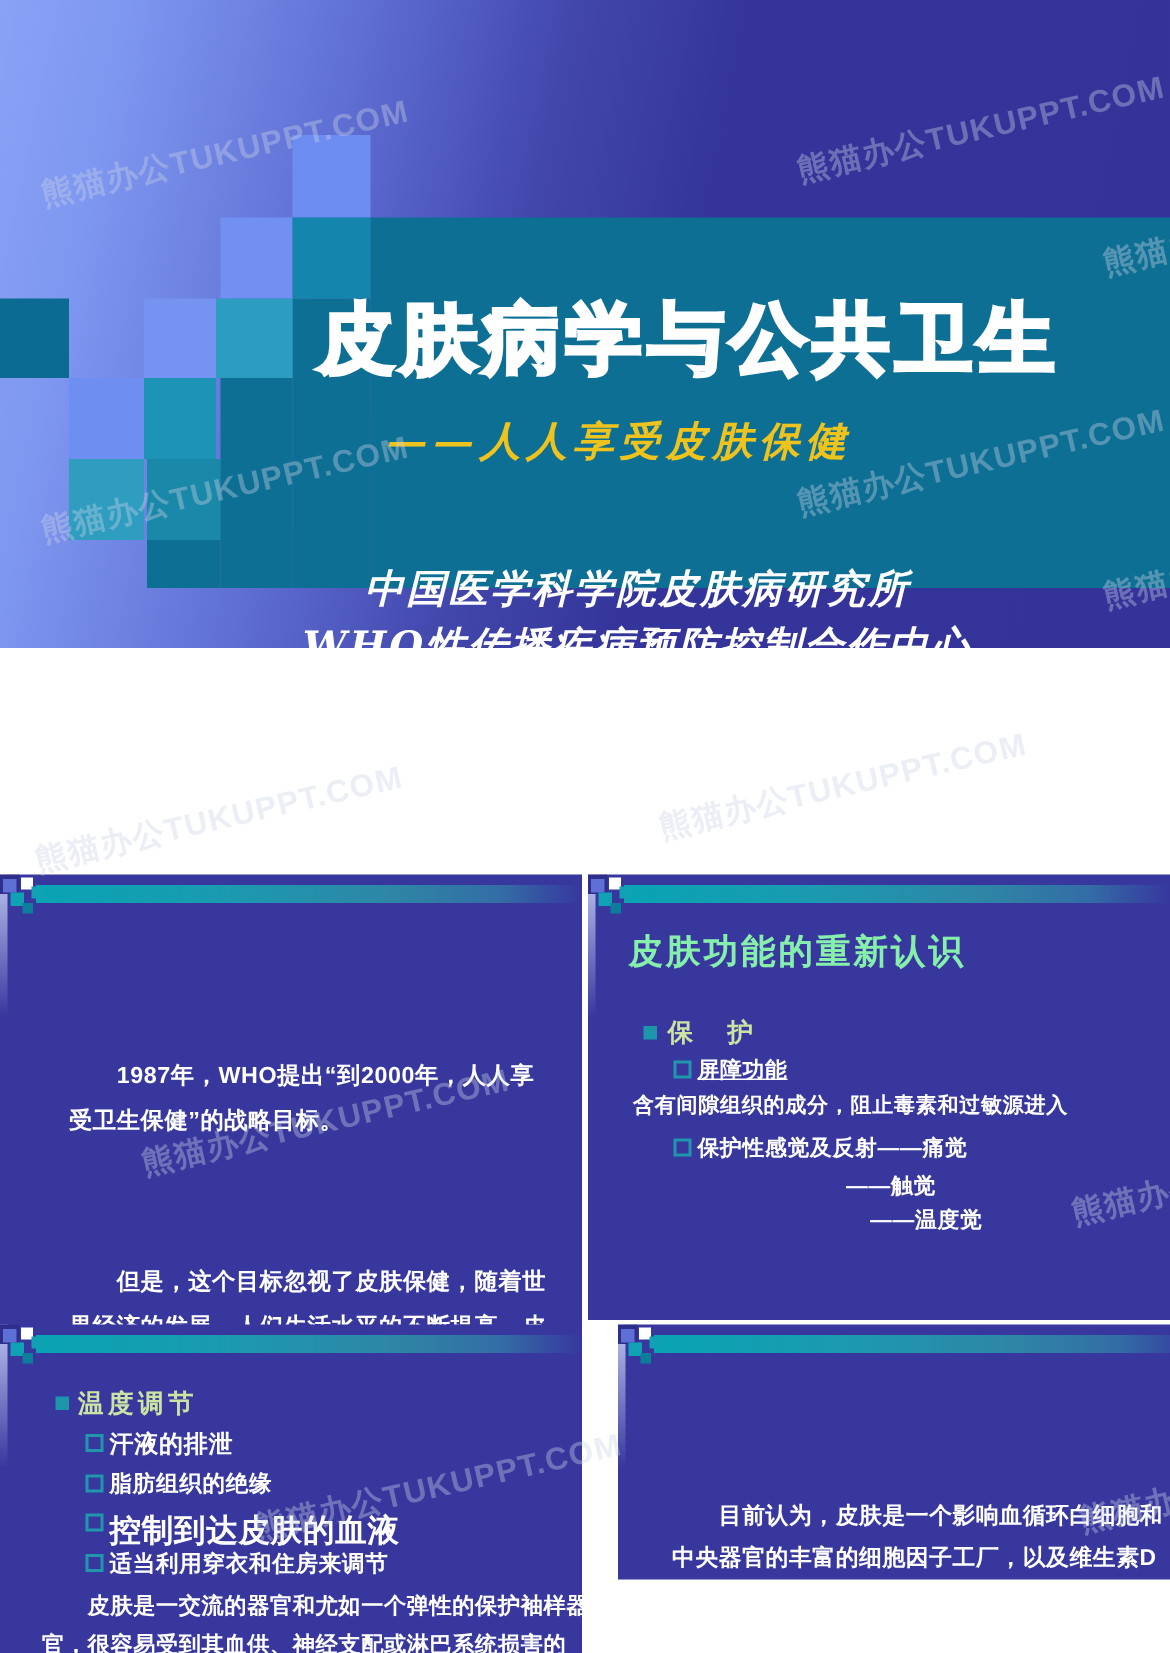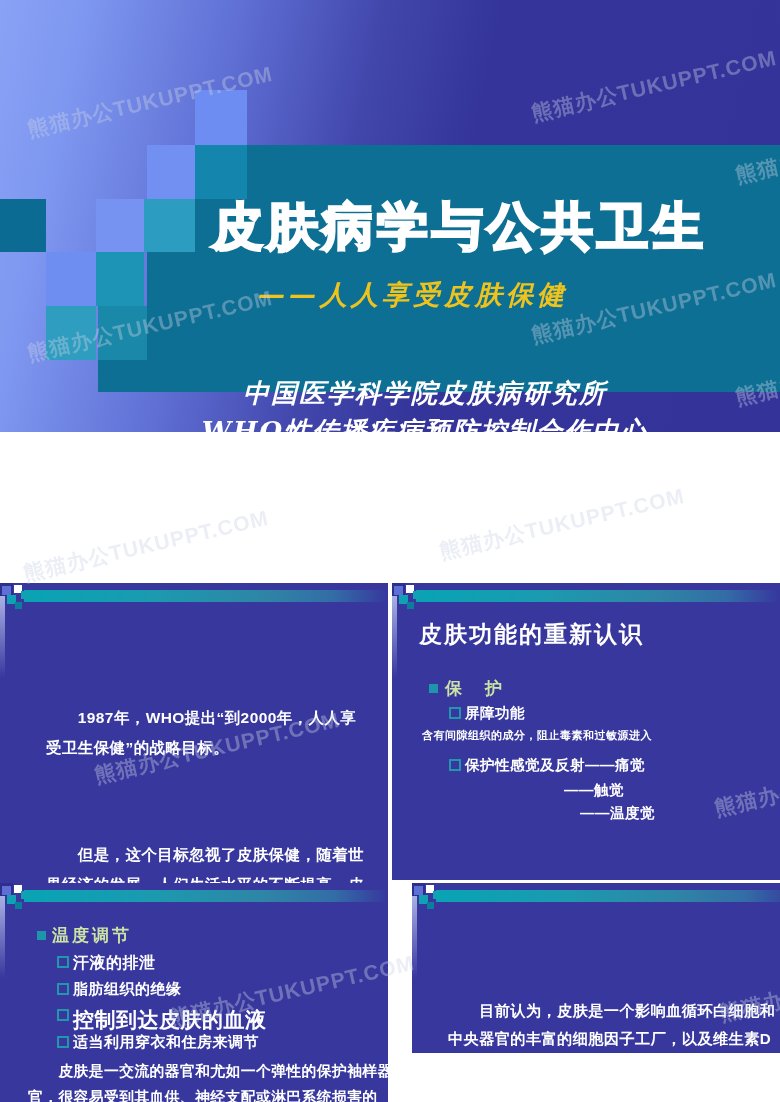--- a/index.html
+++ b/index.html
@@ -74,21 +74,21 @@
   #slide-cytokine{left:412px;top:883px;height:170px;}
 
   .q-par{
     position:absolute;color:#ffffff;font-weight:bold;
     white-space:pre;letter-spacing:.4px;
   }
   #goal-text{left:46px;right:14px;top:60px;font-size:15.5px;line-height:30px;}
   #goal-text .p2{margin-top:17px;}
 
   .q-title{
-    position:absolute;color:#ffffff;font-weight:bold;
+    position:absolute;color:#86efac;font-weight:bold;
     font-size:23px;letter-spacing:2px;white-space:nowrap;
   }
   .b-row{position:absolute;white-space:nowrap;}
   .sq-bullet{
     position:absolute;width:9px;height:9px;background:#1d96ac;
   }
   .hollow-bullet{
     position:absolute;width:8px;height:8px;background:transparent;
     border:2px solid #2196ac;box-sizing:content-box;
   }
@@ -170,24 +170,24 @@
       <span class="cc6"></span>
   </div>
   <div class="q-title" style="left:27px;top:36px;">皮肤功能的重新认识</div>
 
   <div class="b-row" style="left:0;top:94px;">
     <span class="sq-bullet" style="left:37px;top:7px;"></span>
     <span class="lvl1-text" style="position:absolute;left:53px;top:0;">保　护</span>
   </div>
   <div class="b-row" style="left:0;top:121px;">
     <span class="hollow-bullet" style="left:57px;top:3px;"></span>
-    <span class="lvl2-text" style="position:absolute;left:73px;top:0;">屏障功能</span>
+    <span class="lvl2-text" style="position:absolute;left:73px;top:0;text-decoration:underline;">屏障功能</span>
   </div>
   <div class="b-row" style="left:0;top:145px;">
-    <span class="lvl2-text" style="position:absolute;left:30px;top:0;font-size:11px;">含有间隙组织的成分，阻止毒素和过敏源进入</span>
+    <span class="lvl2-text" style="position:absolute;left:30px;top:0;font-size:14px;">含有间隙组织的成分，阻止毒素和过敏源进入</span>
   </div>
   <div class="b-row" style="left:0;top:173px;">
     <span class="hollow-bullet" style="left:57px;top:3px;"></span>
     <span class="lvl2-text" style="position:absolute;left:73px;top:0;">保护性感觉及反射——痛觉</span>
   </div>
   <div class="b-row" style="left:0;top:198px;">
     <span class="lvl2-text" style="position:absolute;left:172px;top:0;">——触觉</span>
   </div>
   <div class="b-row" style="left:0;top:221px;">
     <span class="lvl2-text" style="position:absolute;left:172px;top:0;margin-left:16px;">——温度觉</span>

